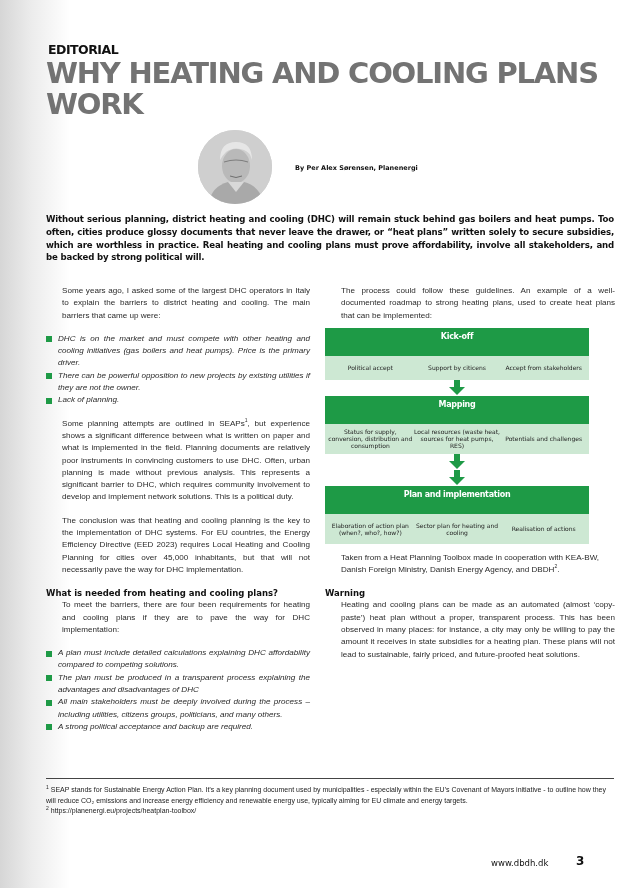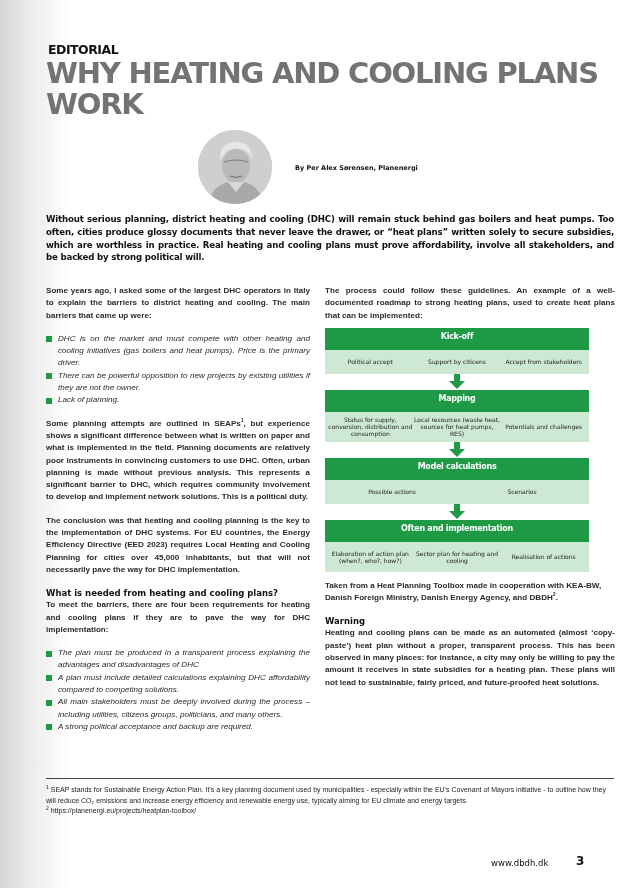--- a/index.html
+++ b/index.html
@@ -44,39 +44,39 @@
     font-family: "DejaVu Sans", sans-serif; font-weight: bold;
     font-size: 8.6px; line-height: 12.8px; color: #111;
     text-align: justify; margin: 0; letter-spacing: -0.15px;
   }
   .col {
     position: absolute; top: 285px; width: 264px;
     font-size: 8.1px; line-height: 12.3px; color: #2a2a2a;
   }
   .col-left { left: 46px; }
   .col-right { left: 325px; width: 290px; }
-  .col p { margin: 0 0 11px 0; text-align: justify; font-weight: bold; }
+  .col p { margin: 0 0 11px 16px; text-align: justify; }
   .col ul { list-style: none; margin: 0 0 11px 0; padding: 0; font-style: italic; }
   .col li { position: relative; padding-left: 12px; text-align: justify; }
   .bullet {
     position: absolute; left: 0; top: 3.5px; width: 6px; height: 6px;
     background: #1e9a46;
   }
   .subhead {
     font-family: "DejaVu Sans", sans-serif; font-weight: bold;
     font-size: 8.5px; color: #111; margin: 0; line-height: 12px;
   }
   sup { font-size: 5px; vertical-align: super; line-height: 0; }
 
   
   .diagram { width: 264px; margin: 6px 0 8px 0; }
   .stage-head {
     background: #1e9a46; color: #fff; text-align: center;
     font-family: "DejaVu Sans", sans-serif; font-weight: bold;
-    font-size: 8px; height: 22px; line-height: 18px; letter-spacing: -0.3px;
+    font-size: 8px; height: 28px; line-height: 18px; letter-spacing: -0.3px;
   }
   .stage-row {
     background: #cde8d3; display: flex; align-items: center;
     justify-content: space-around; min-height: 20px;
     font-family: "DejaVu Sans", sans-serif;
     font-size: 6px; line-height: 7px; color: #222; text-align: center;
     padding: 2px 2px;
   }
   .stage-row span { flex: 1; }
   .arrow-wrap { height: 16px; display: flex; justify-content: center; align-items: center; }
@@ -129,22 +129,22 @@
     <ul>
       <li><span class="bullet"></span><span>DHC is on the market and must compete with other heating and cooling initiatives (gas boilers and heat pumps). Price is the primary driver.</span></li>
       <li><span class="bullet"></span><span>There can be powerful opposition to new projects by existing utilities if they are not the owner.</span></li>
       <li><span class="bullet"></span><span>Lack of planning.</span></li>
     </ul>
     <p><span>Some planning attempts are outlined in SEAPs</span><sup>1</sup><span>, but experience shows a significant difference between what is written on paper and what is implemented in the field. Planning documents are relatively poor instruments in convincing customers to use DHC. Often, urban planning is made without previous analysis. This represents a significant barrier to DHC, which requires community involvement to develop and implement network solutions. This is a political duty.</span></p>
     <p>The conclusion was that heating and cooling planning is the key to the implementation of DHC systems. For EU countries, the Energy Efficiency Directive (EED 2023) requires Local Heating and Cooling Planning for cities over 45,000 inhabitants, but that will not necessarily pave the way for DHC implementation.</p>
     <h3 class="subhead">What is needed from heating and cooling plans?</h3>
     <p>To meet the barriers, there are four been requirements for heating and cooling plans if they are to pave the way for DHC implementation:</p>
     <ul>
+      <li><span class="bullet"></span><span>A plan must include detailed calculations explaining DHC affordability compared to competing solutions.</span></li>
       <li><span class="bullet"></span><span>The plan must be produced in a transparent process explaining the advantages and disadvantages of DHC</span></li>
-      <li><span class="bullet"></span><span>A plan must include detailed calculations explaining DHC affordability compared to competing solutions.</span></li>
       <li><span class="bullet"></span><span>All main stakeholders must be deeply involved during the process – including utilities, citizens groups, politicians, and many others.</span></li>
       <li><span class="bullet"></span><span>A strong political acceptance and backup are required.</span></li>
     </ul>
   </div>
 
   <div class="col col-right">
     <p style="margin-bottom:4px">The process could follow these guidelines. An example of a well-documented roadmap to strong heating plans, used to create heat plans that can be implemented:</p>
 
     <div class="diagram">
       <div class="stage">
@@ -166,34 +166,27 @@
           <span>Status for supply, conversion, distribution and consumption</span>
           <span>Local resources (waste heat, sources for heat pumps, RES)</span>
           <span>Potentials and challenges</span>
         </div>
       </div>
       <div class="arrow-wrap">
         <svg width="16" height="15" viewBox="0 0 16 15">
             <path d="M5 0 H11 V7 H16 L8 15 L0 7 H5Z" fill="#1e9a46"></path>
           </svg>
       </div>
-      <div class="stage">
-        <div class="stage-head">Model calculations</div>
-        <div class="stage-row">
-          <span>Possible actions</span>
-          <span>Scenarios</span>
-        </div>
-      </div>
       <div class="arrow-wrap">
         <svg width="16" height="15" viewBox="0 0 16 15">
             <path d="M5 0 H11 V7 H16 L8 15 L0 7 H5Z" fill="#1e9a46"></path>
           </svg>
       </div>
       <div class="stage">
-        <div class="stage-head">Often and implementation</div>
+        <div class="stage-head">Plan and implementation</div>
         <div class="stage-row" style="min-height:26px">
           <span>Elaboration of action plan (when?, who?, how?)</span>
           <span>Sector plan for heating and cooling</span>
           <span>Realisation of actions</span>
         </div>
       </div>
     </div>
 
     <p style="text-align:left"><span>Taken from a Heat Planning Toolbox made in cooperation with KEA-BW, Danish Foreign Ministry, Danish Energy Agency, and DBDH</span><sup>2</sup><span>.</span></p>
 

